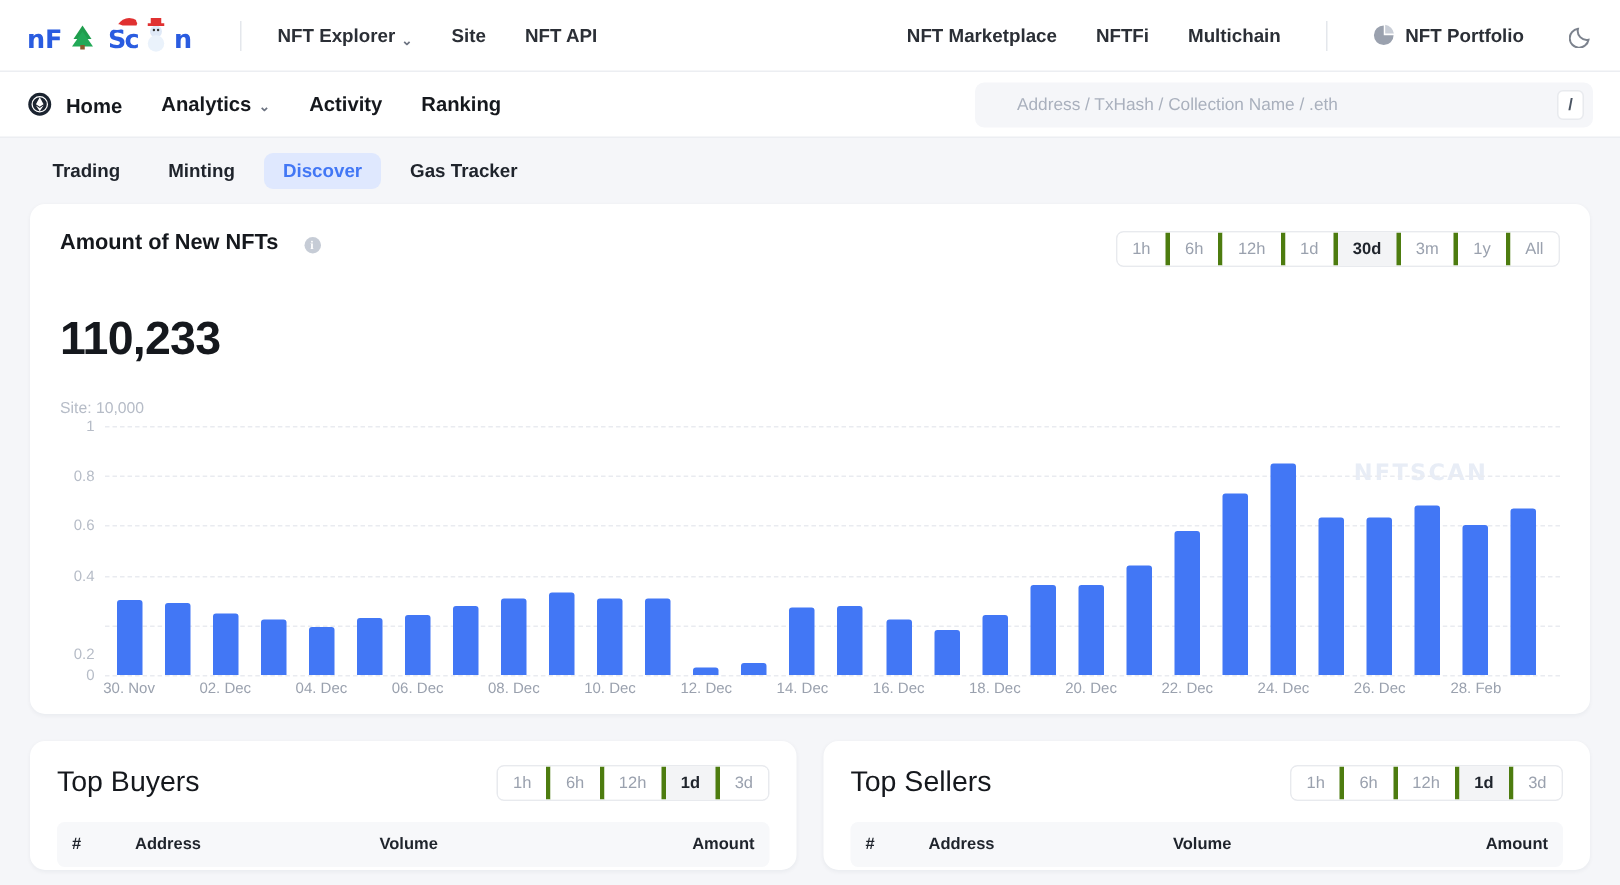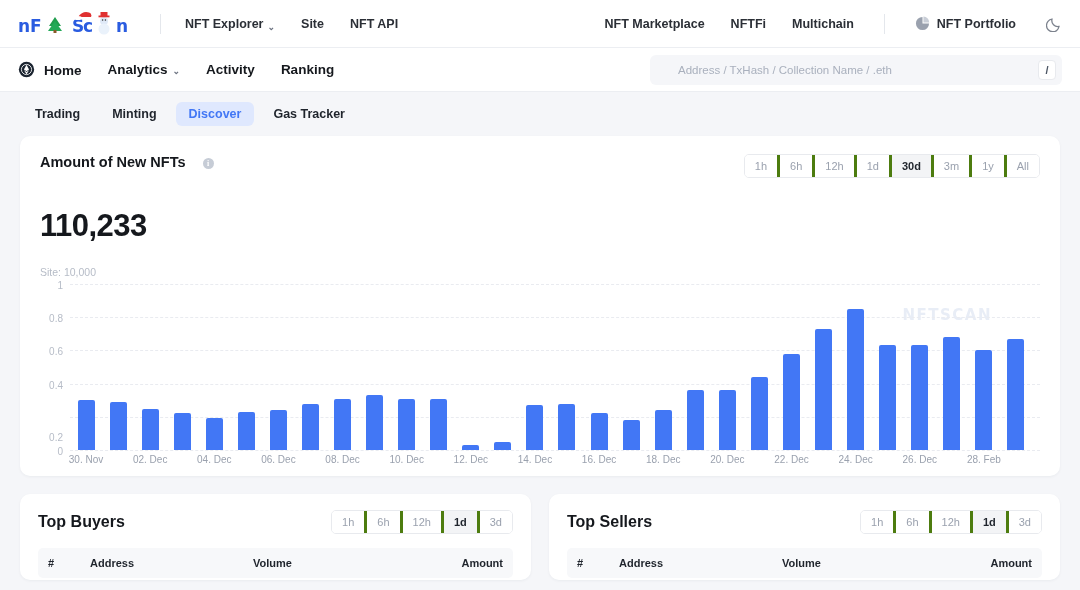--- a/index.html
+++ b/index.html
@@ -150,21 +150,21 @@
   .bottom-row {
     display: flex; gap: 18px; margin: 18px 20px 0 20px;
   }
   .bcard {
     flex: 1; background: #ffffff; border-radius: 10px;
     padding: 16px 18px 0 18px;
     box-shadow: 0 1px 3px rgba(20,30,60,.05);
     height: 86px; overflow: hidden;
   }
   .bcard-head { display: flex; align-items: center; }
-  .bcard-title { font-size: 16px; font-weight: bold; color: #15181d; }
+  .bcard-title { font-size: 19px; font-weight: normal; color: #15181d; }
   .thead {
     display: flex; align-items: center; background: #f7f8fa;
     height: 30px; border-radius: 5px; margin-top: 14px;
     padding: 0 10px;
     font-size: 11px; font-weight: bold; color: #1f242c;
   }
   .th-hash { width: 42px; }
   .th-addr { flex: 1; }
   .th-vol { width: 160px; }
   .th-amt { width: 90px; text-align: right; }

